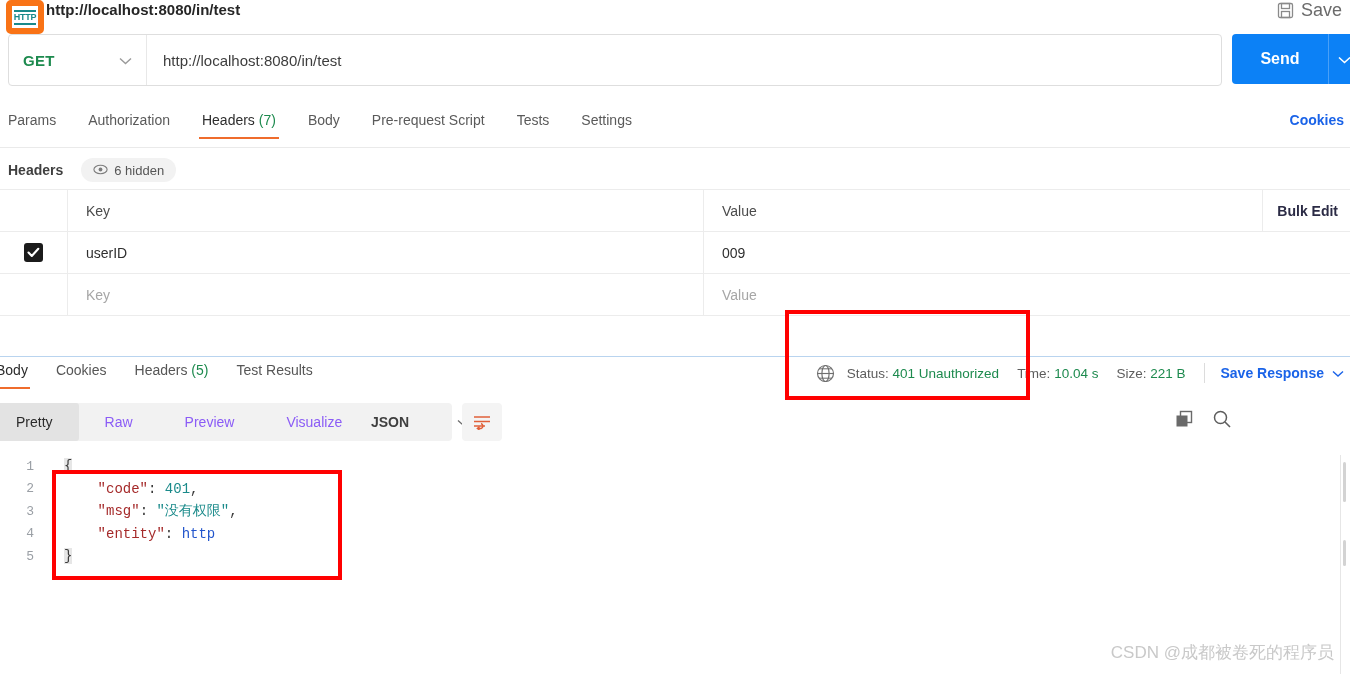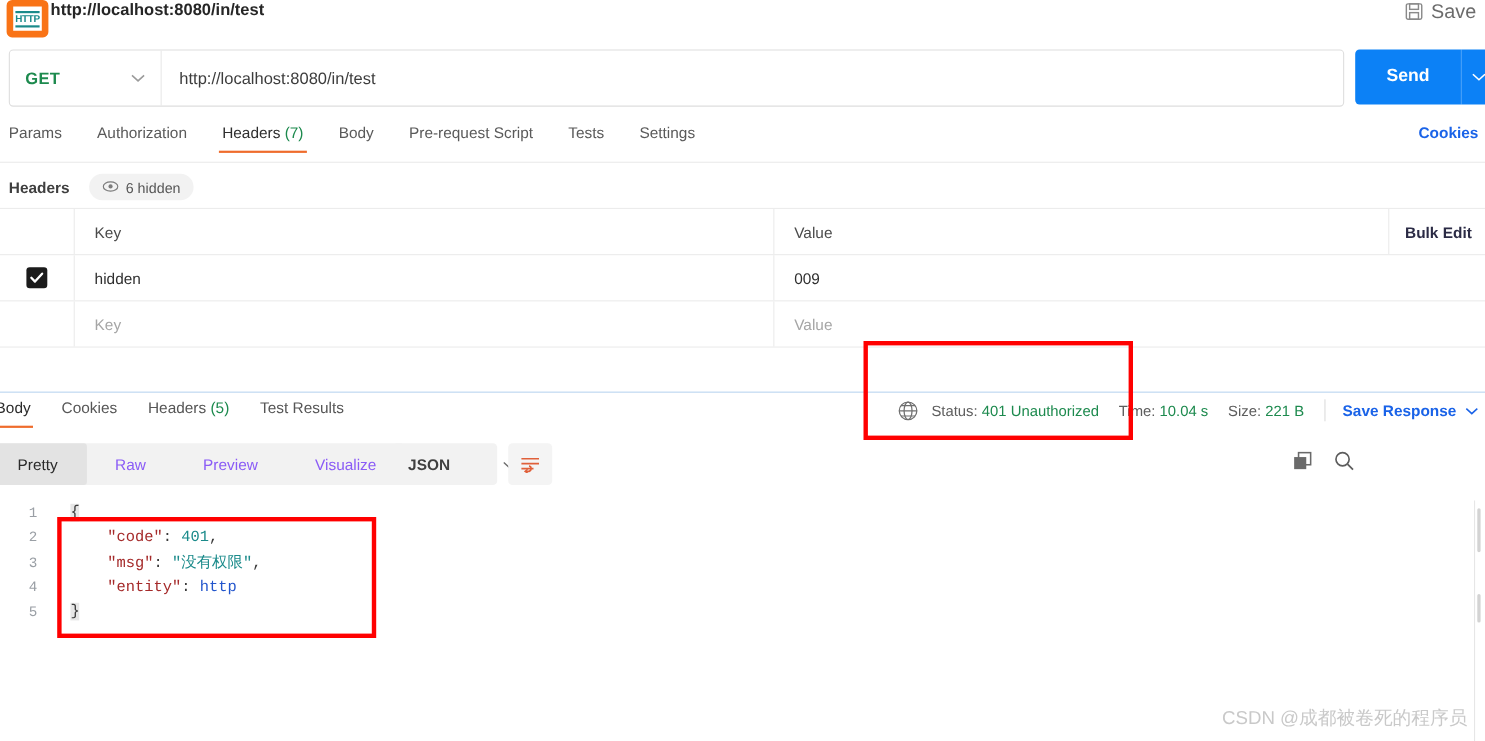--- a/index.html
+++ b/index.html
@@ -42,21 +42,21 @@
   }
   .save-btn {
     position: absolute; right: 8px; top: 0px;
     display: flex; align-items: center; gap: 7px;
     color: #6b6b6b; font-size: 18px; line-height: 20px;
     cursor: pointer;
   }
   .save-icon svg { display: block; }
 
   
-  .url-row { position: absolute; left: 0; top: 45px; width: 1350px; height: 36px; }
+  .url-row { position: absolute; left: 0; top: 34px; width: 1350px; height: 36px; }
   .url-box {
     position: absolute; left: 8px; top: 0;
     width: 1212px; height: 50px;
     border: 1px solid #dedede; border-radius: 4px;
     background: #fff;
     display: flex; align-items: center;
   }
   .method {
     width: 138px; height: 100%;
     display: flex; align-items: center; justify-content: space-between;
@@ -356,21 +356,21 @@
     </div>
 
     <div class="kv-row">
       <div class="kv-check">
         <span class="cbox">
           <svg width="13" height="11" viewBox="0 0 13 11">
               <path d="M1.5 5.5 L4.8 9 L11.3 1.8" fill="none" stroke="#ffffff" stroke-width="2.1" stroke-linecap="round" stroke-linejoin="round"></path>
             </svg>
         </span>
       </div>
-      <div class="kv-key">hidden</div>
+      <div class="kv-key">userID</div>
       <div class="kv-val">
         <span>009</span>
         <span></span>
       </div>
     </div>
 
     <div class="kv-row">
       <div class="kv-check"></div>
       <div class="kv-key ph">Key</div>
       <div class="kv-val ph">

